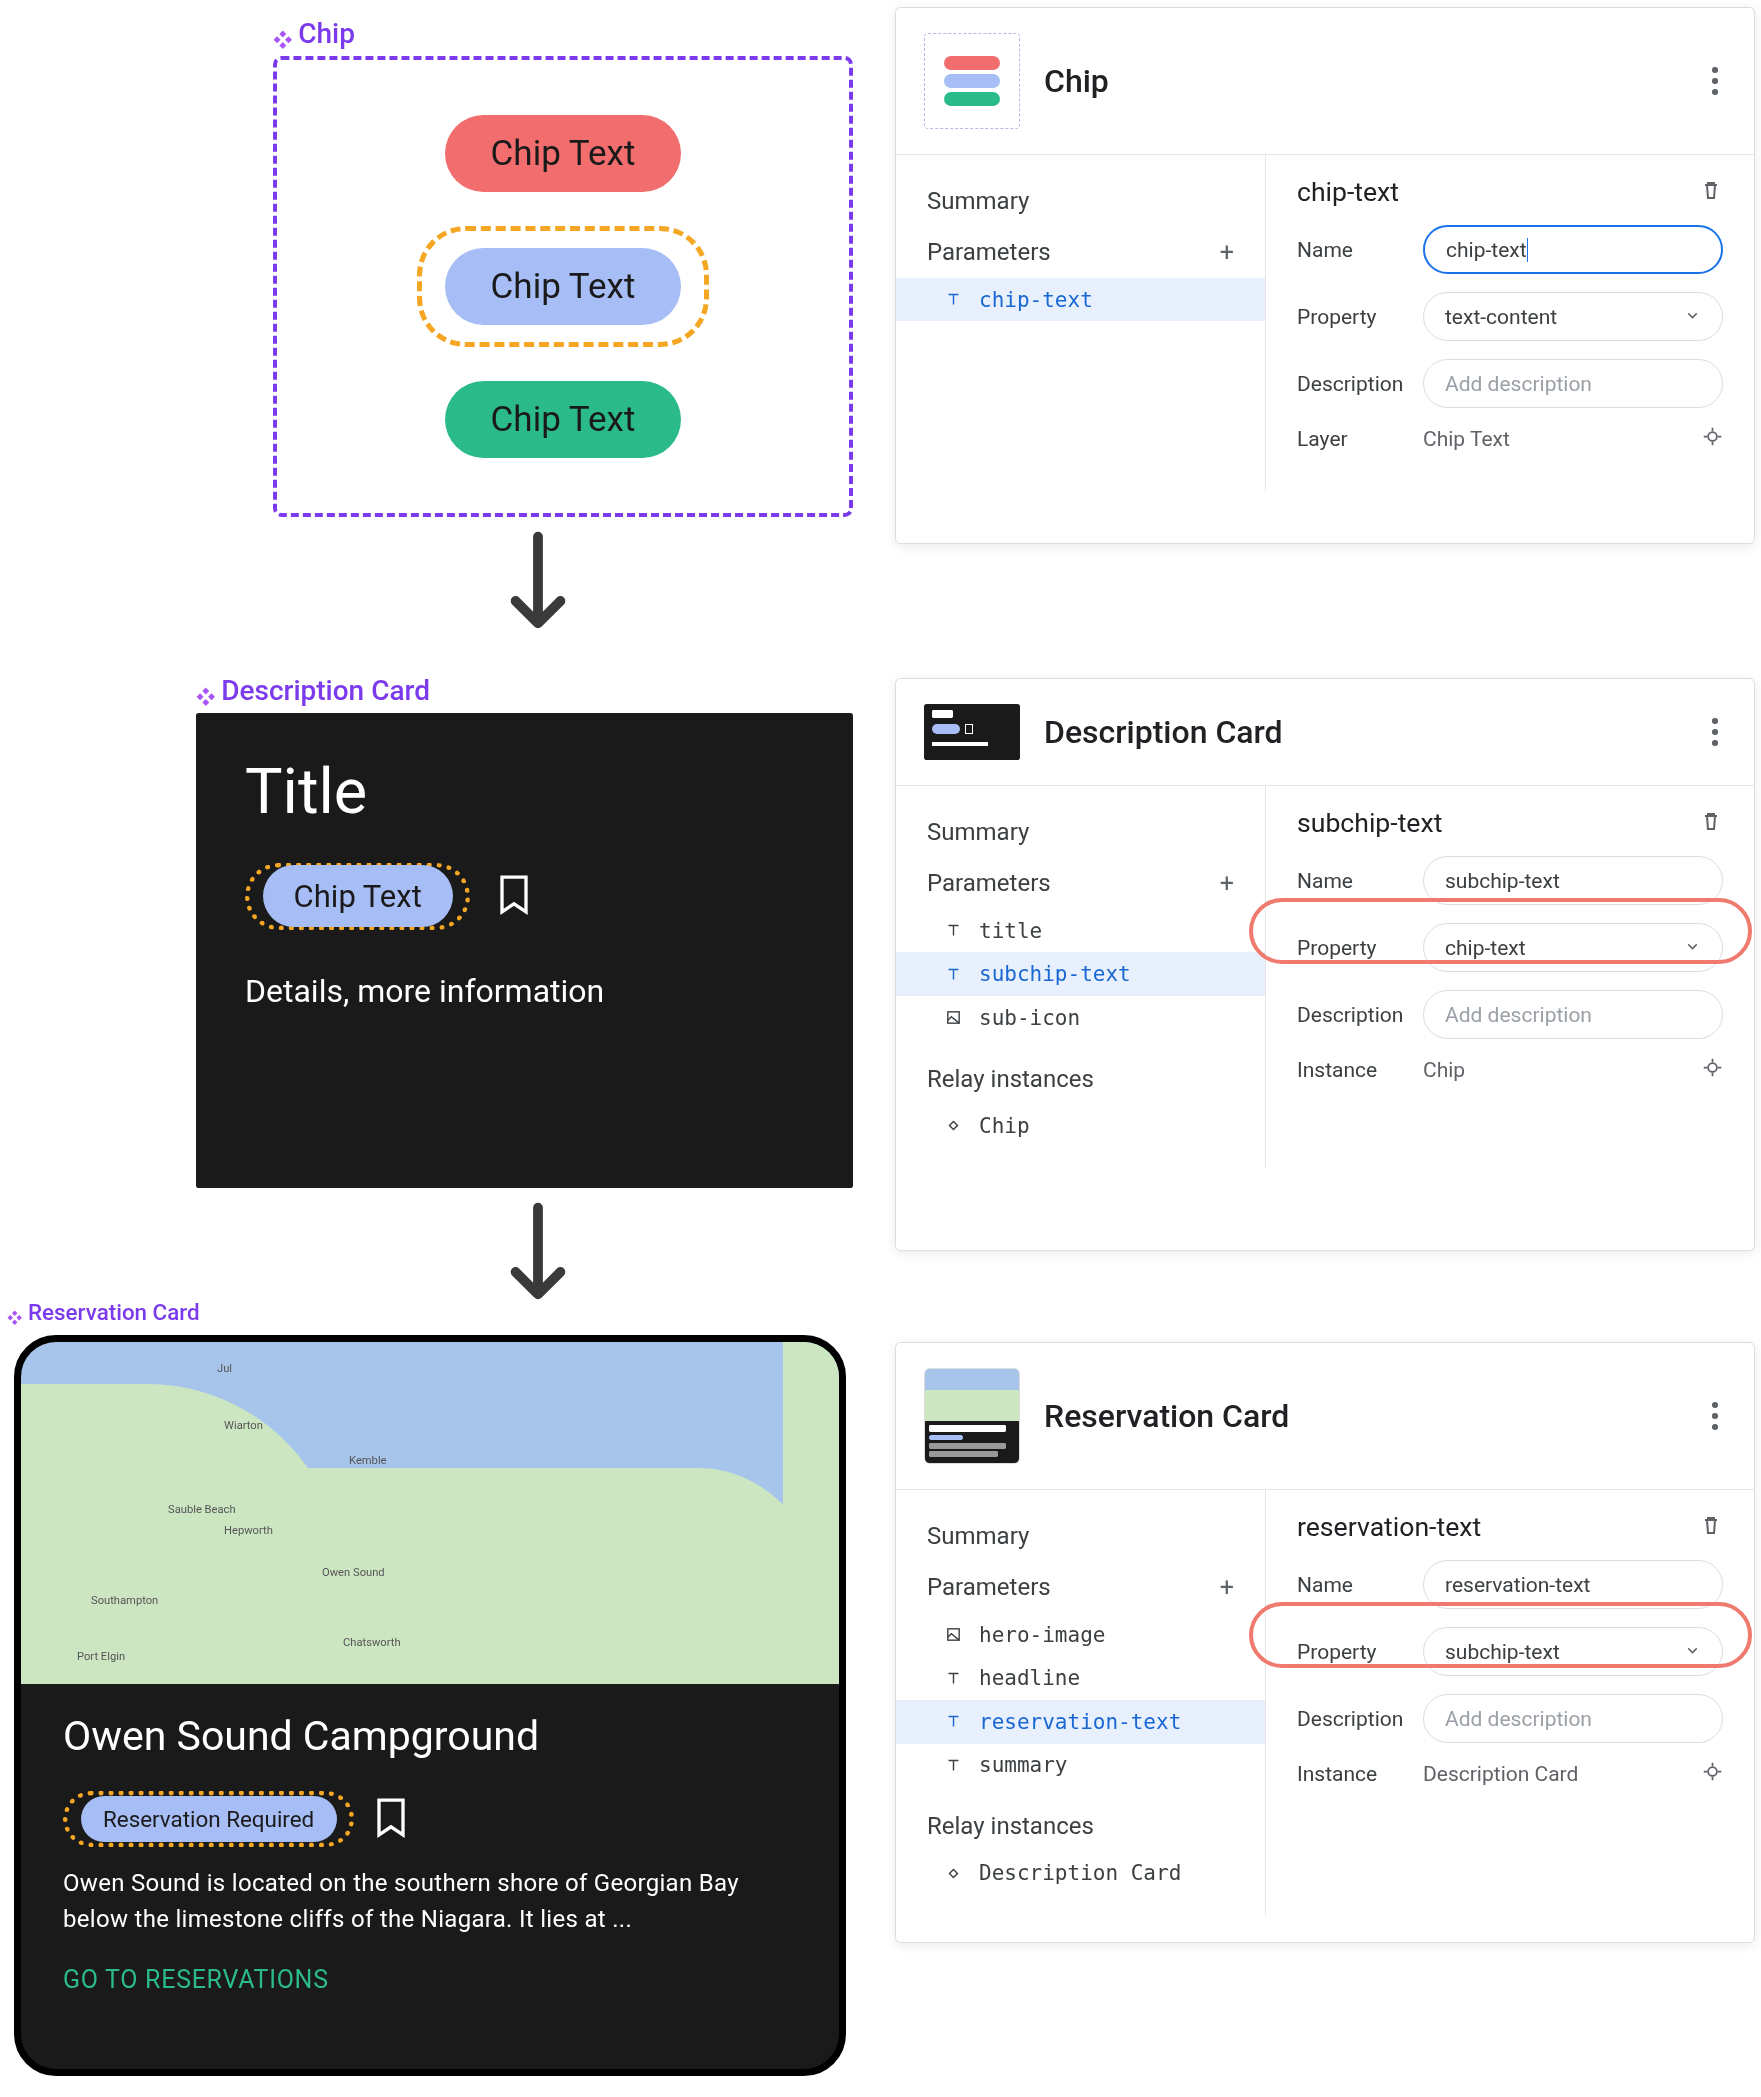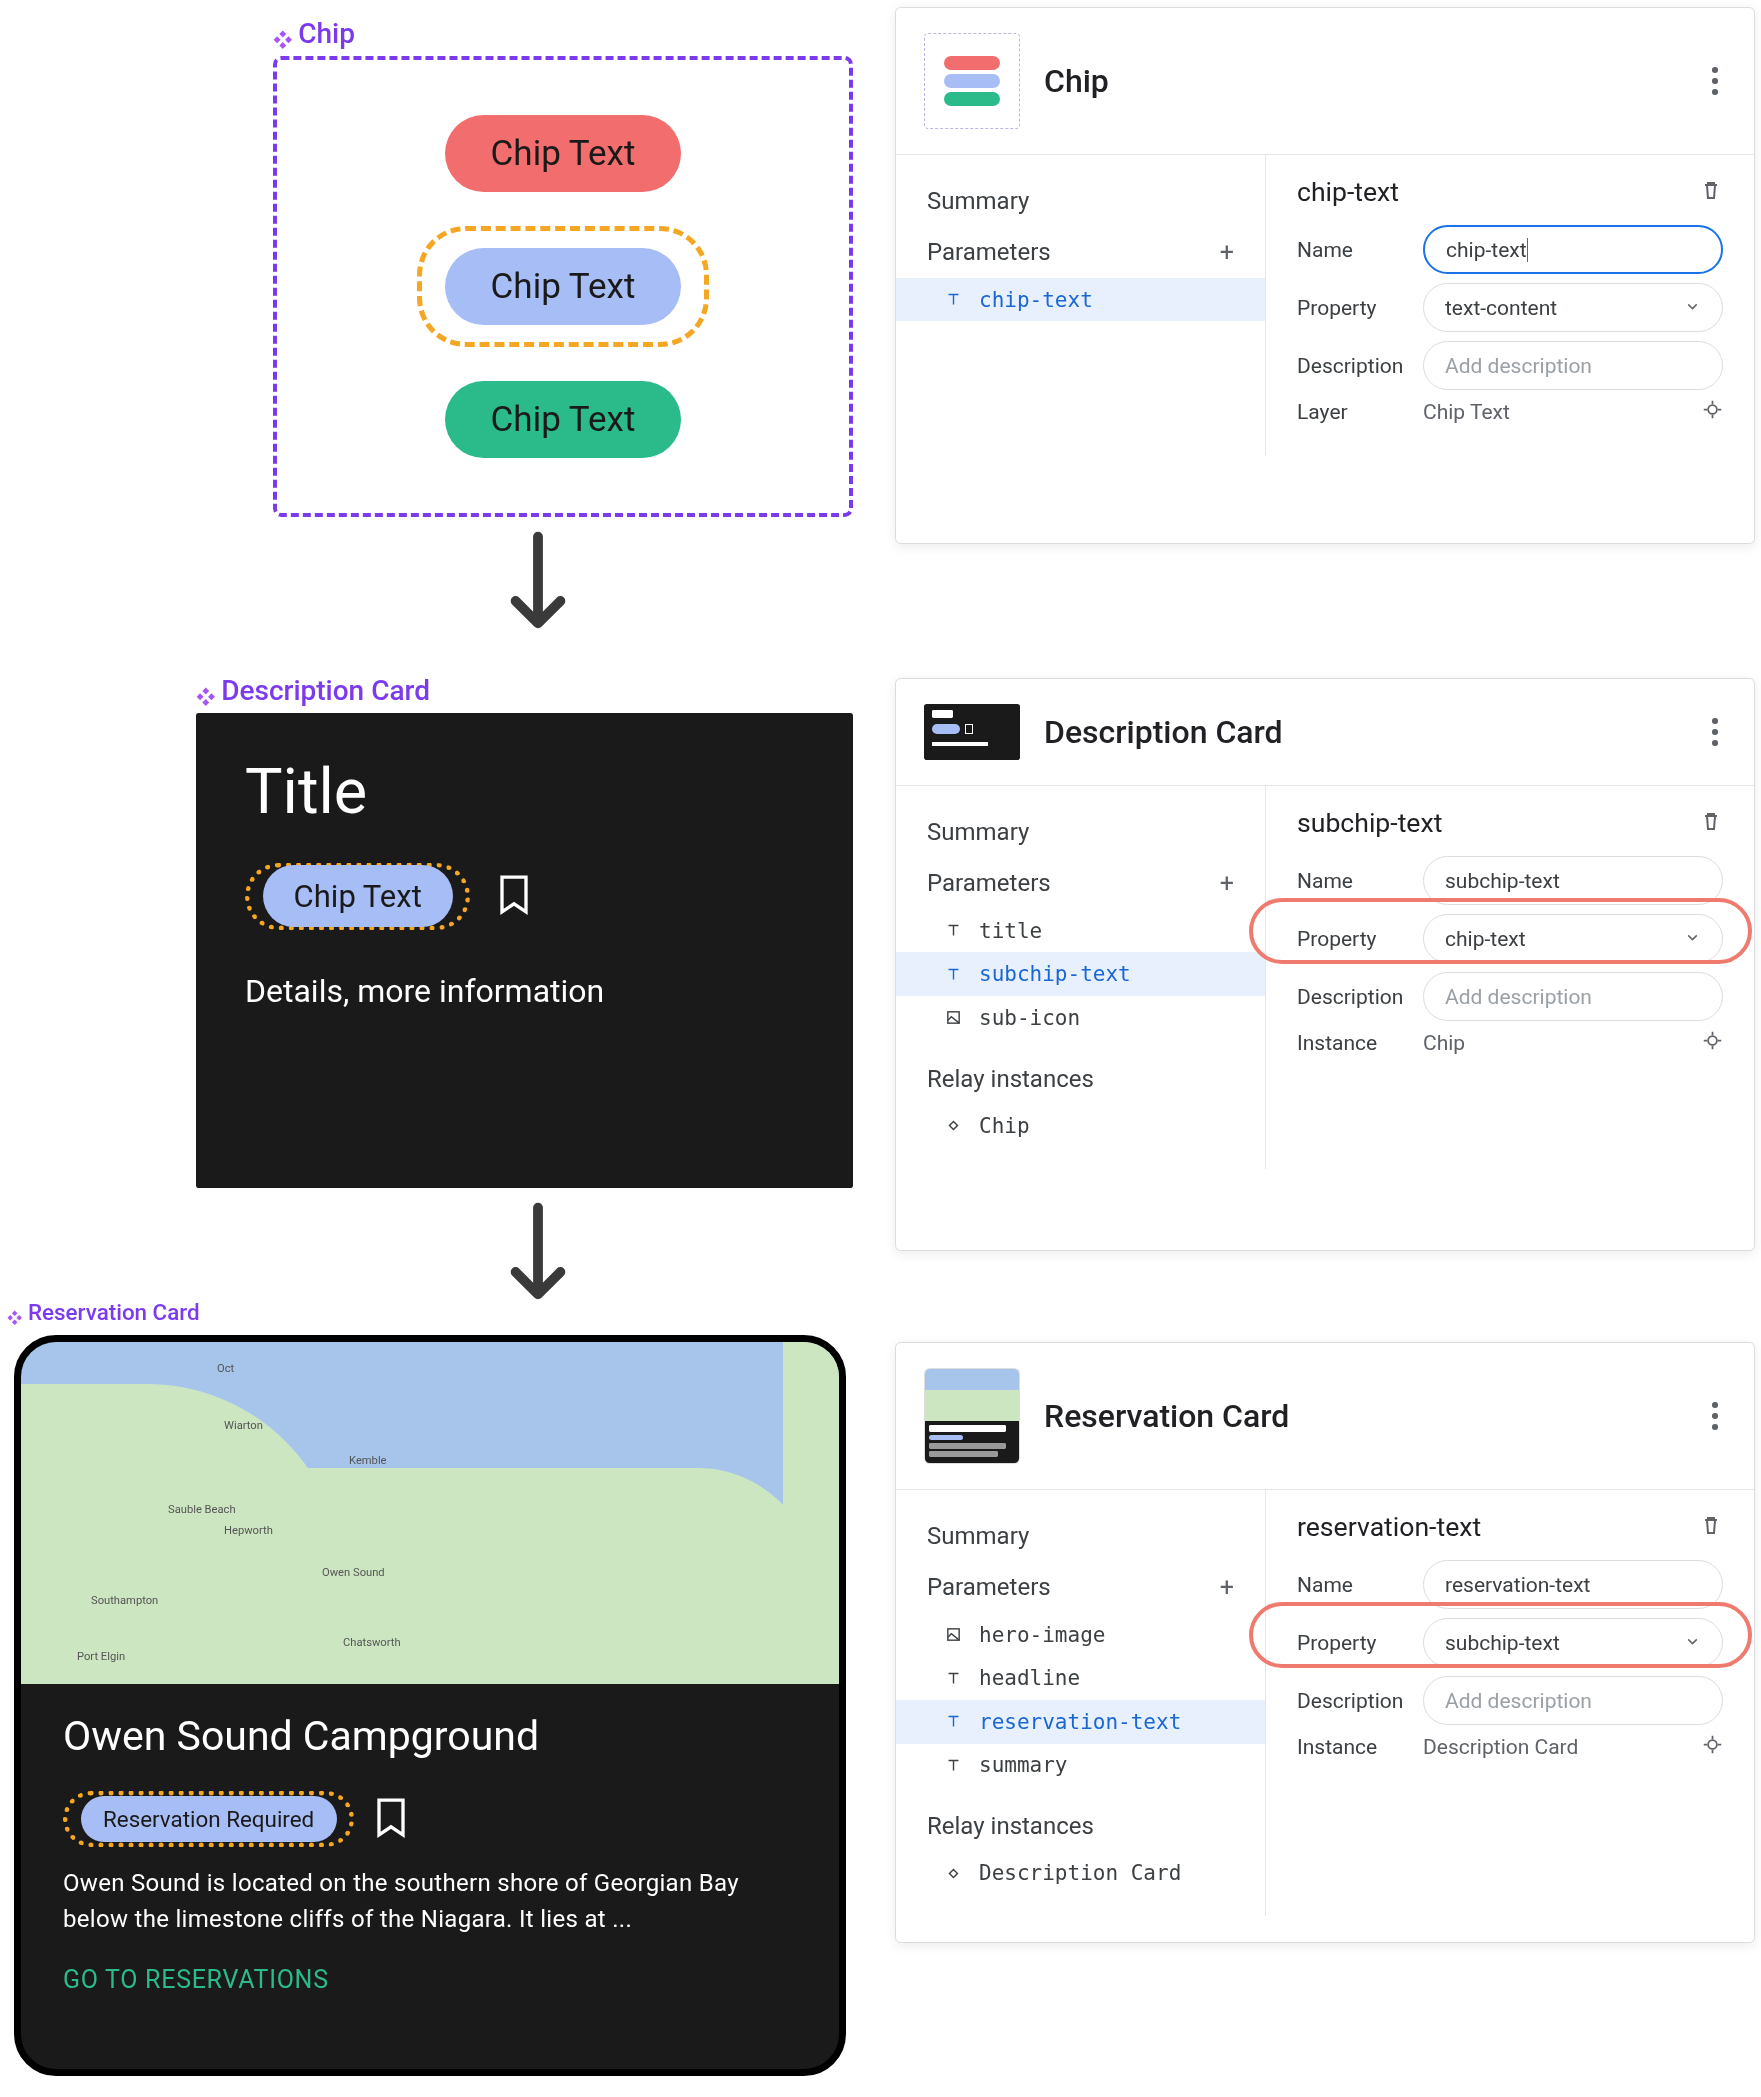--- a/index.html
+++ b/index.html
@@ -171,21 +171,21 @@
   font-size: 21px;
   color:#3c4043;
 }
 .param-item.selected { background:#e8f0fe; color:#1967d2; }
 .param-item .picon { width: 19.6px; height: 19.6px; display:flex; align-items:center; justify-content:center; }
 
 .pr-title-row { display:flex; justify-content:space-between; align-items:center; margin-bottom:18px; }
 .pr-title { font-size: 26.6px; color:#202124; }
 .trash svg { width:24px; height:24px; }
 
-.field-row { display:flex; align-items:center; margin-bottom: 9px; }
+.field-row { display:flex; align-items:center; margin-bottom: 18px; }
 .field-row .flabel { width: 126px; font-size: 21px; color:#3c4043; }
 .field-row .finput {
   flex:1; height: 49px;
   border: 1.4px solid #dadce0;
   border-radius: 25px;
   padding: 0 21px;
   font-size: 21px;
   display:flex; align-items:center; justify-content:space-between;
   color:#3c4043;
   background:#fff;
@@ -312,21 +312,21 @@
         </svg>
     </span>
     <span>Reservation Card</span>
   </div>
 
   <div class="res-card">
     <div class="map">
       <div class="land" style="left:0;top:126px;width:100%;height:280px; border-radius: 84px 140px 0 0 / 98px 182px 0 0;"></div>
       <div class="land" style="left:0;top:42px;width:322px;height:349px; border-radius: 0 196px 0 0;"></div>
       <div class="land" style="right:0;top:0;width:56px;height:349px;"></div>
-      <div class="place" style="left:196px; top:19.6px;">Oct</div>
+      <div class="place" style="left:196px; top:19.6px;">Jul</div>
       <div class="place" style="left:203px; top:77px;">Wiarton</div>
       <div class="place" style="left:328px; top:112px;">Kemble</div>
       <div class="place" style="left:108px; top:161px;margin-left:39px;">Sauble Beach</div>
       <div class="place" style="left:203px; top:182px;">Hepworth</div>
       <div class="place" style="left:301px; top:224px;">Owen Sound</div>
       <div class="place" style="left:70px; top:252px;">Southampton</div>
       <div class="place" style="left:322px; top:294px;">Chatsworth</div>
       <div class="place" style="left:56px; top:308px;">Port Elgin</div>
     </div>
     <div class="body">

